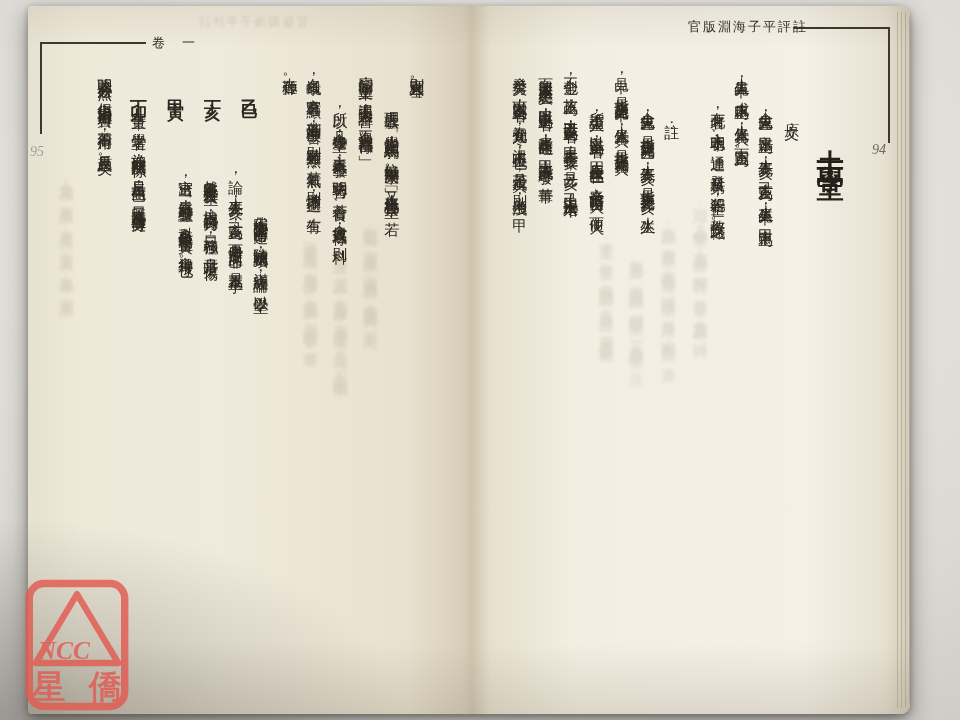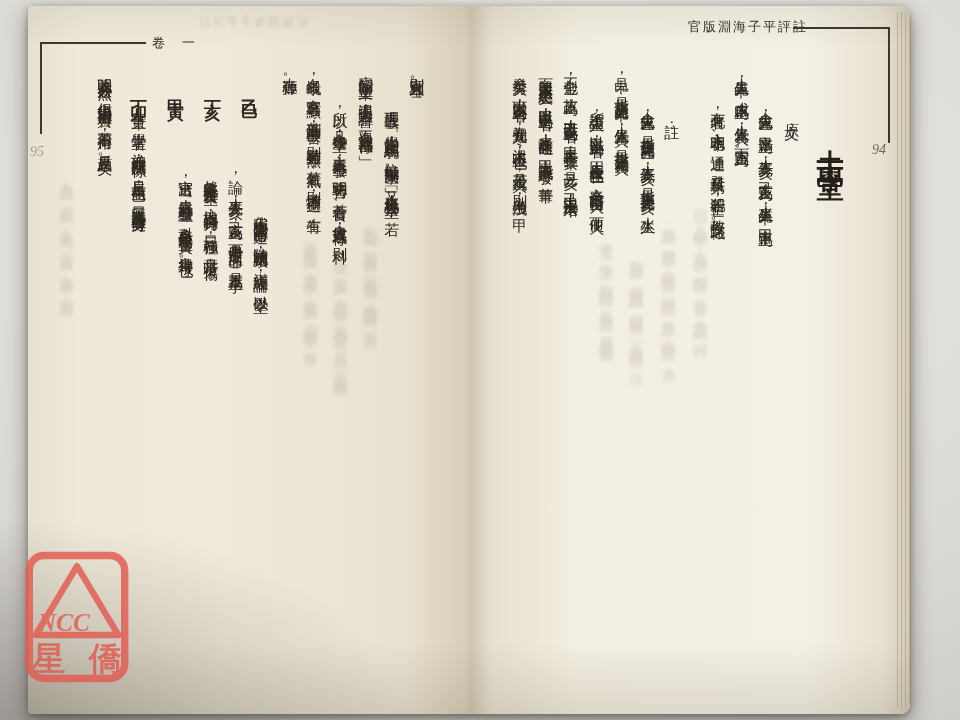--- a/index.html
+++ b/index.html
@@ -44,21 +44,21 @@
   .vcol.pillar{font-size:17px;letter-spacing:4px;font-weight:600;}
   .ghost{
     position:absolute;writing-mode:vertical-rl;text-orientation:upright;
     font-size:15px;letter-spacing:1.5px;line-height:1.12;white-space:nowrap;
     color:#5f5440;filter:blur(1.6px);opacity:.13;transform:scaleX(-1);z-index:1;
   }
   .ghost-h{
     position:absolute;font-size:12px;letter-spacing:2px;color:#5f5440;
     filter:blur(1.3px);opacity:.18;transform:scaleX(-1);z-index:1;white-space:nowrap;
   }
-  .stamp{position:absolute;left:24px;top:550px;width:106px;height:134px;opacity:.82;z-index:5;}
+  .stamp{position:absolute;left:24px;top:578px;width:106px;height:134px;opacity:.82;z-index:5;}
 </style>
 </head>
 <body>
 
 <div class="photo">
   <div class="spread"></div>
   <div class="spread-tone"></div>
   <div class="page-stack"></div>
 
   <div class="ghost" style="left:692px;top:195px">所以，凡命逢學堂，主人秀氣生發，聰明智巧；若會食、會貴或遇祿，則科</div>

